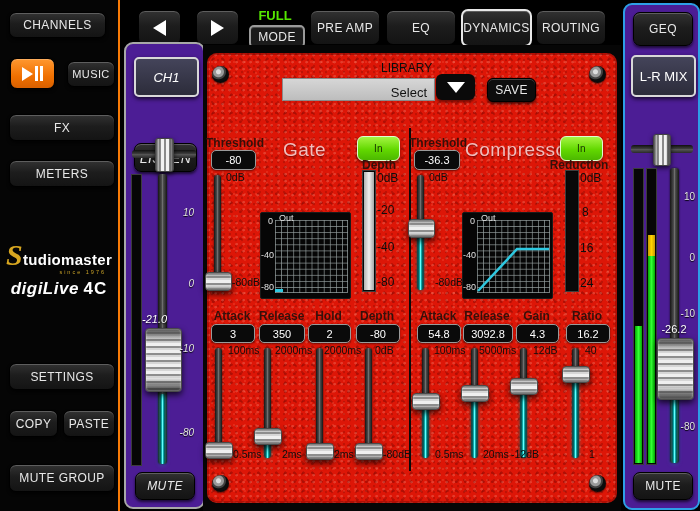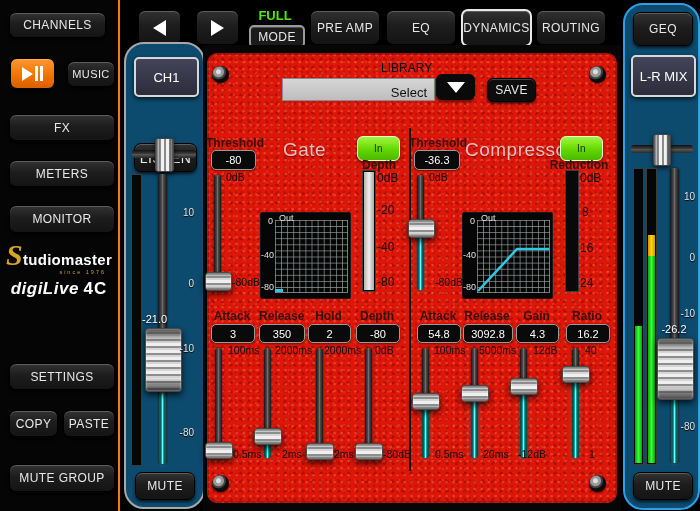--- a/index.html
+++ b/index.html
@@ -11,22 +11,22 @@
        background:linear-gradient(180deg,#323232 0%,#1d1d1d 45%,#141414 100%);
        border:1px solid #000;border-radius:7px;color:#e8e8e8;font-size:12px;
        box-shadow:inset 0 1px 0 rgba(255,255,255,.22),0 2px 3px rgba(0,0,0,.65);
        letter-spacing:.4px;cursor:pointer;}
   .btn.sel{border:2px solid #e8e8e8;}
   .orange-btn{background:linear-gradient(180deg,#ff9830,#f07000 60%,#d86000);}
   .green-btn{background:linear-gradient(180deg,#a4f542,#62d800 55%,#4cb800);
        border:1px solid #dfffd0;color:#173300;font-size:10px;border-radius:6px;
        box-shadow:0 2px 3px rgba(0,0,0,.5);}
   
-  .strip{position:absolute;background:#0c4a6e;border-radius:20px;}
-  .strip.gray{border:2px solid #a8a8a8;}
+  .strip{position:absolute;background:#4c1d95;border-radius:9px;}
+  .strip.gray{border:2px solid #a8a8a8;font-style:italic;}
   .strip.blue{border:2px solid #2e9fe6;}
   .chanbtn{position:absolute;display:flex;align-items:center;justify-content:center;
        background:linear-gradient(180deg,#44445a,#2c2c3a);border:2px solid #d8d8d8;
        border-radius:5px;color:#fff;font-size:13px;box-shadow:0 2px 4px rgba(0,0,0,.7);}
   
   .vtrack{position:absolute;border-radius:3px;
        background:linear-gradient(90deg,#161616,#4c4c4c 40%,#6e6e6e 50%,#4c4c4c 60%,#161616);
        box-shadow:0 0 2px rgba(0,0,0,.8);}
   .teal{position:absolute;border-radius:2px;
        background:linear-gradient(90deg,#033c3c,#0fb8b8 35%,#66ffff 50%,#0fb8b8 65%,#033c3c);
@@ -98,23 +98,20 @@
     <div class="btn" style="left:67px;top:61px;width:46px;height:24px;font-size:11px;">
         <span>MUSIC</span>
       </div>
 
     <div class="btn" style="left:9px;top:114px;width:104px;height:25px;">
         <span>FX</span>
       </div>
     <div class="btn" style="left:9px;top:160px;width:104px;height:25px;">
         <span>METERS</span>
       </div>
-    <div class="btn" style="left:9px;top:205px;width:104px;height:26px;">
-        <span>MONITOR</span>
-      </div>
 
     <div class="abs" style="left:2px;top:246px;width:114px;height:62px;text-align:center;">
       <div class="brand" style="font-size:15px;font-weight:bold;letter-spacing:.3px;">
         <span class="s">S</span><span>tudiomaster</span>
       </div>
       <div style="color:#c9a227;font-size:5.5px;letter-spacing:2px;text-align:right;padding-right:10px;margin-top:1px;">since 1976</div>
       <div class="logoline" style="margin-top:4px;font-size:17px;">
         <span style="font-style:italic;letter-spacing:.5px;">digiLive</span>
         <span style="font-weight:bold;letter-spacing:1px;">4C</span>
       </div>
@@ -332,21 +329,21 @@
     <div class="teal" style="left:318px;top:347px;width:5px;height:66px;"></div>
     <div class="teal" style="left:370px;top:335px;width:5px;height:78px;"></div>
 
     <div class="thumb" style="left:209px;top:348px;width:26px;height:15px;"></div>
     <div class="thumb" style="left:258px;top:340px;width:26px;height:15px;"></div>
     <div class="thumb" style="left:307px;top:333px;width:26px;height:15px;"></div>
     <div class="thumb" style="left:359px;top:321px;width:26px;height:15px;"></div>
 
     <div class="blab" style="left:232px;top:403px;">0.5ms</div>
     <div class="blab" style="left:280px;top:403px;">20ms</div>
-    <div class="blab" style="left:315px;top:403px;">-12dB</div>
+    <div class="blab" style="left:308px;top:403px;">-12dB</div>
     <div class="blab" style="left:386px;top:403px;">1</div>
   </div>
 
   <div class="strip blue" style="left:623px;top:3px;width:73px;height:503px;">
     <div class="btn" style="left:8px;top:7px;width:58px;height:32px;position:absolute;">
         <span>GEQ</span>
       </div>
     <div class="chanbtn" style="left:6px;top:50px;width:61px;height:38px;">
         <span>L-R MIX</span>
       </div>

